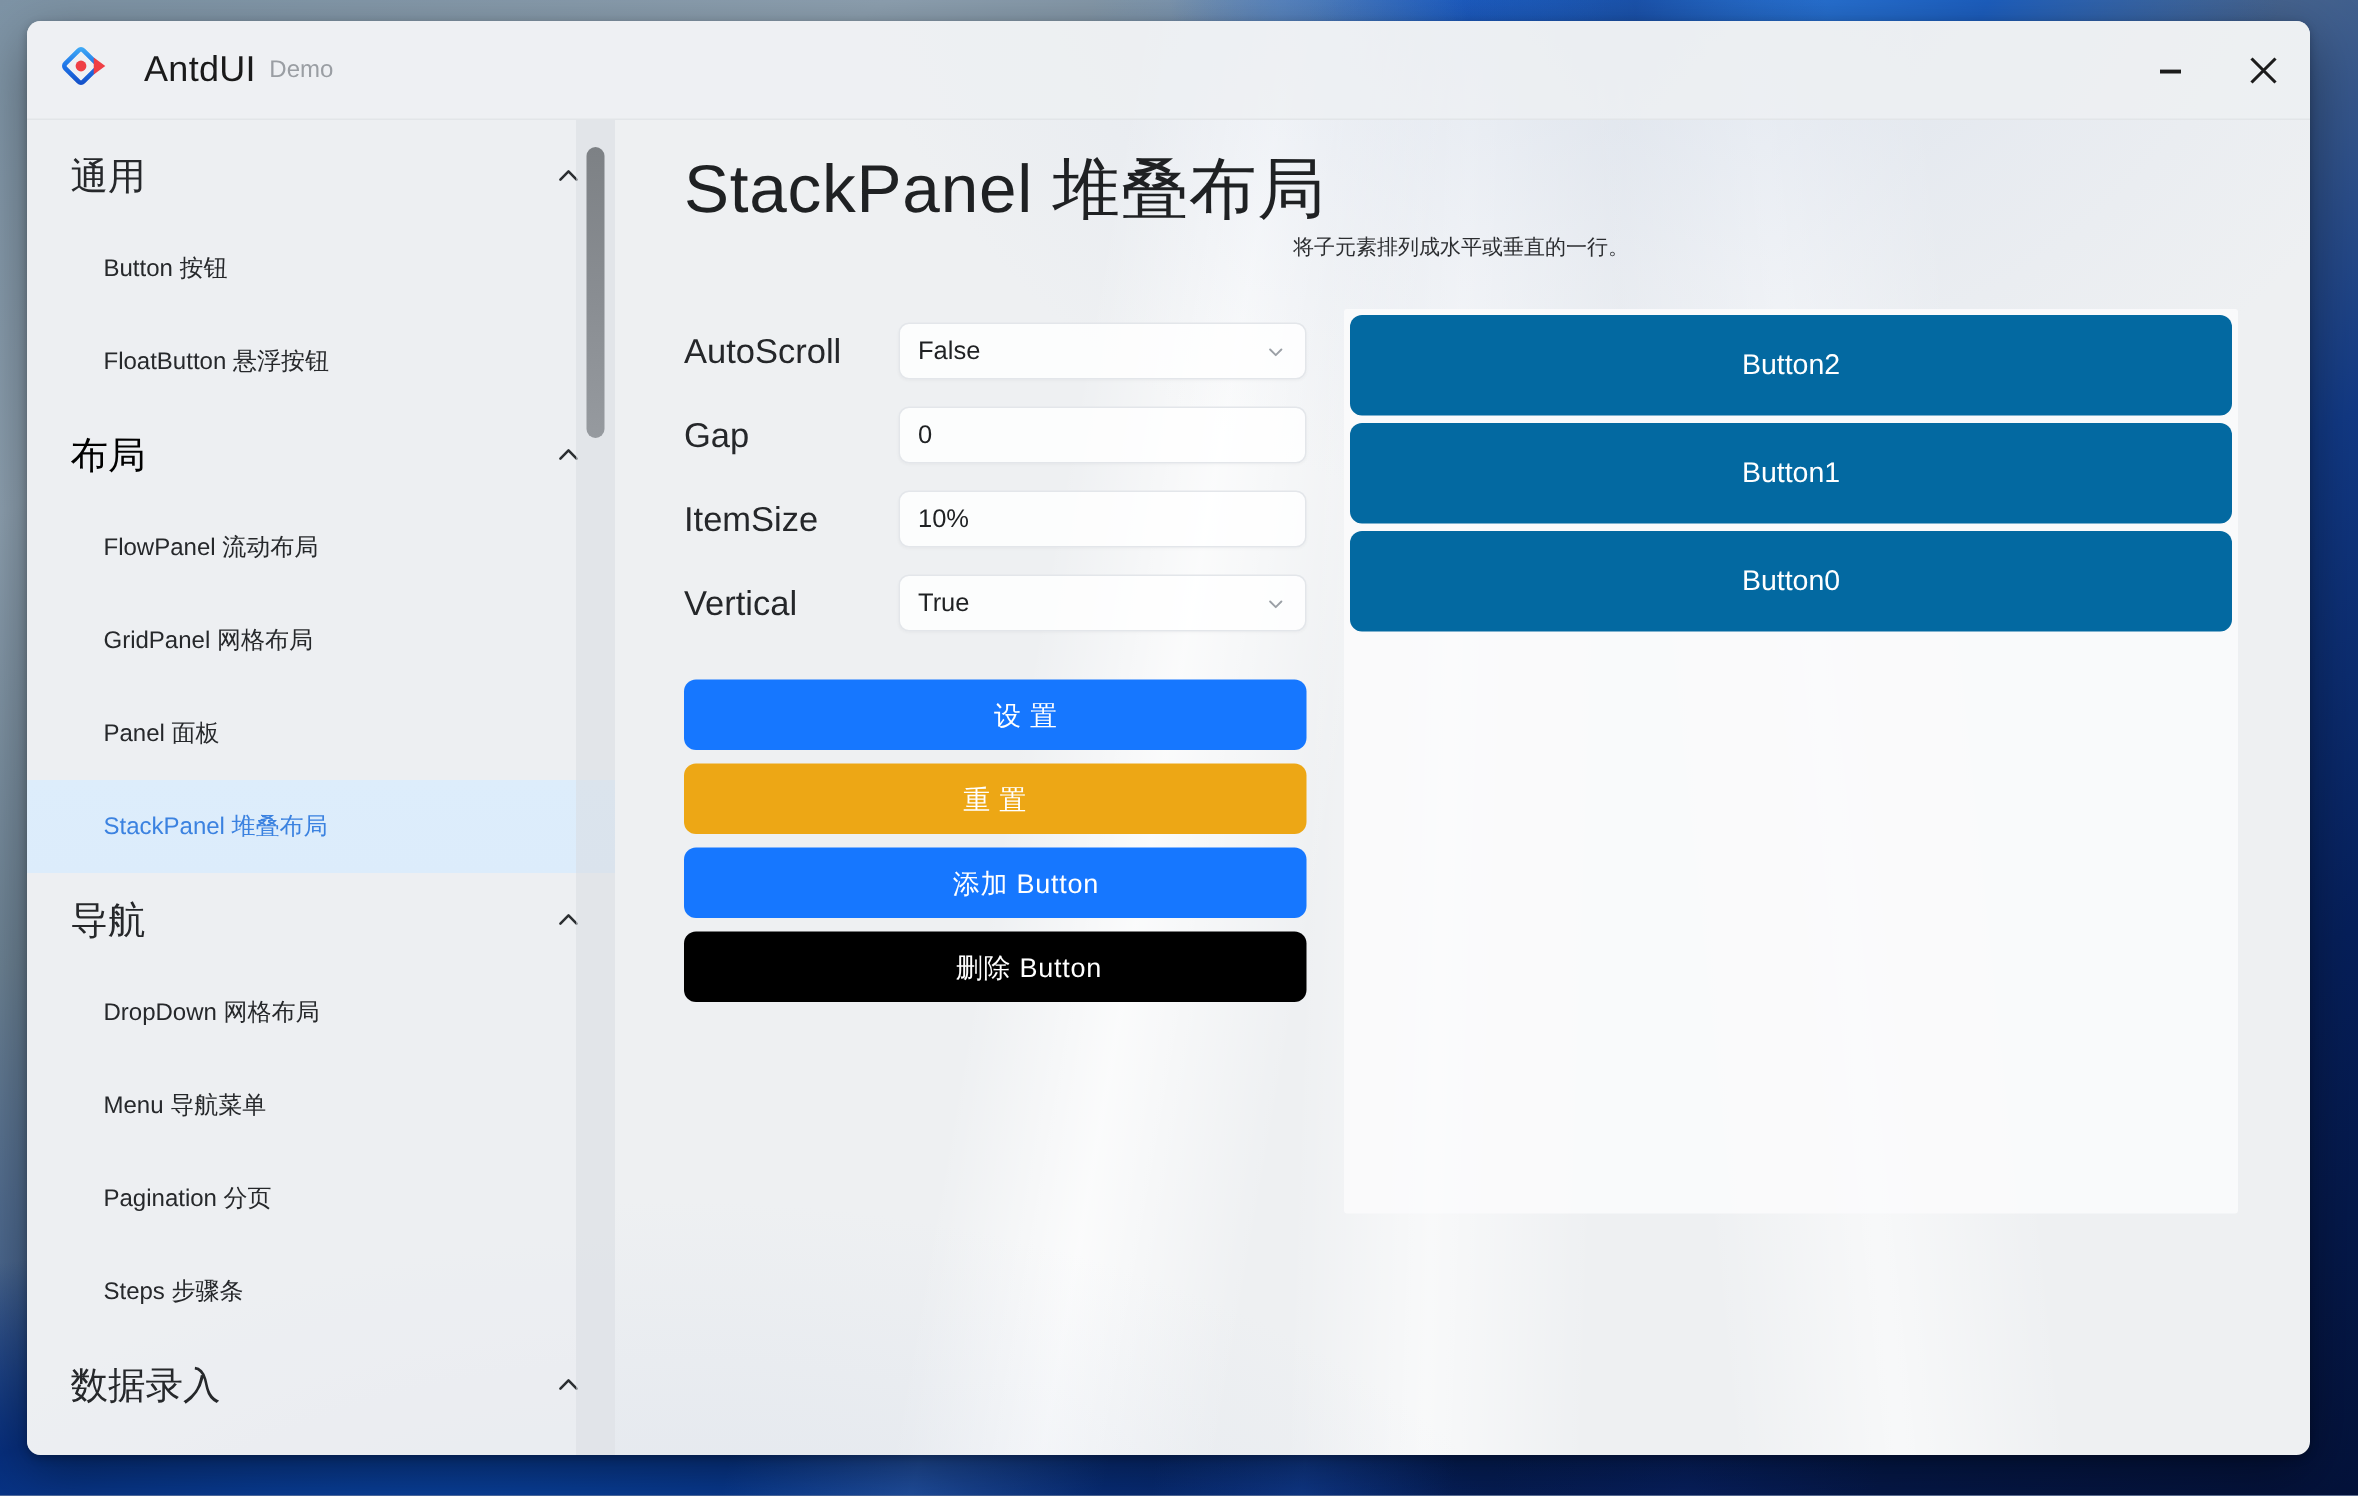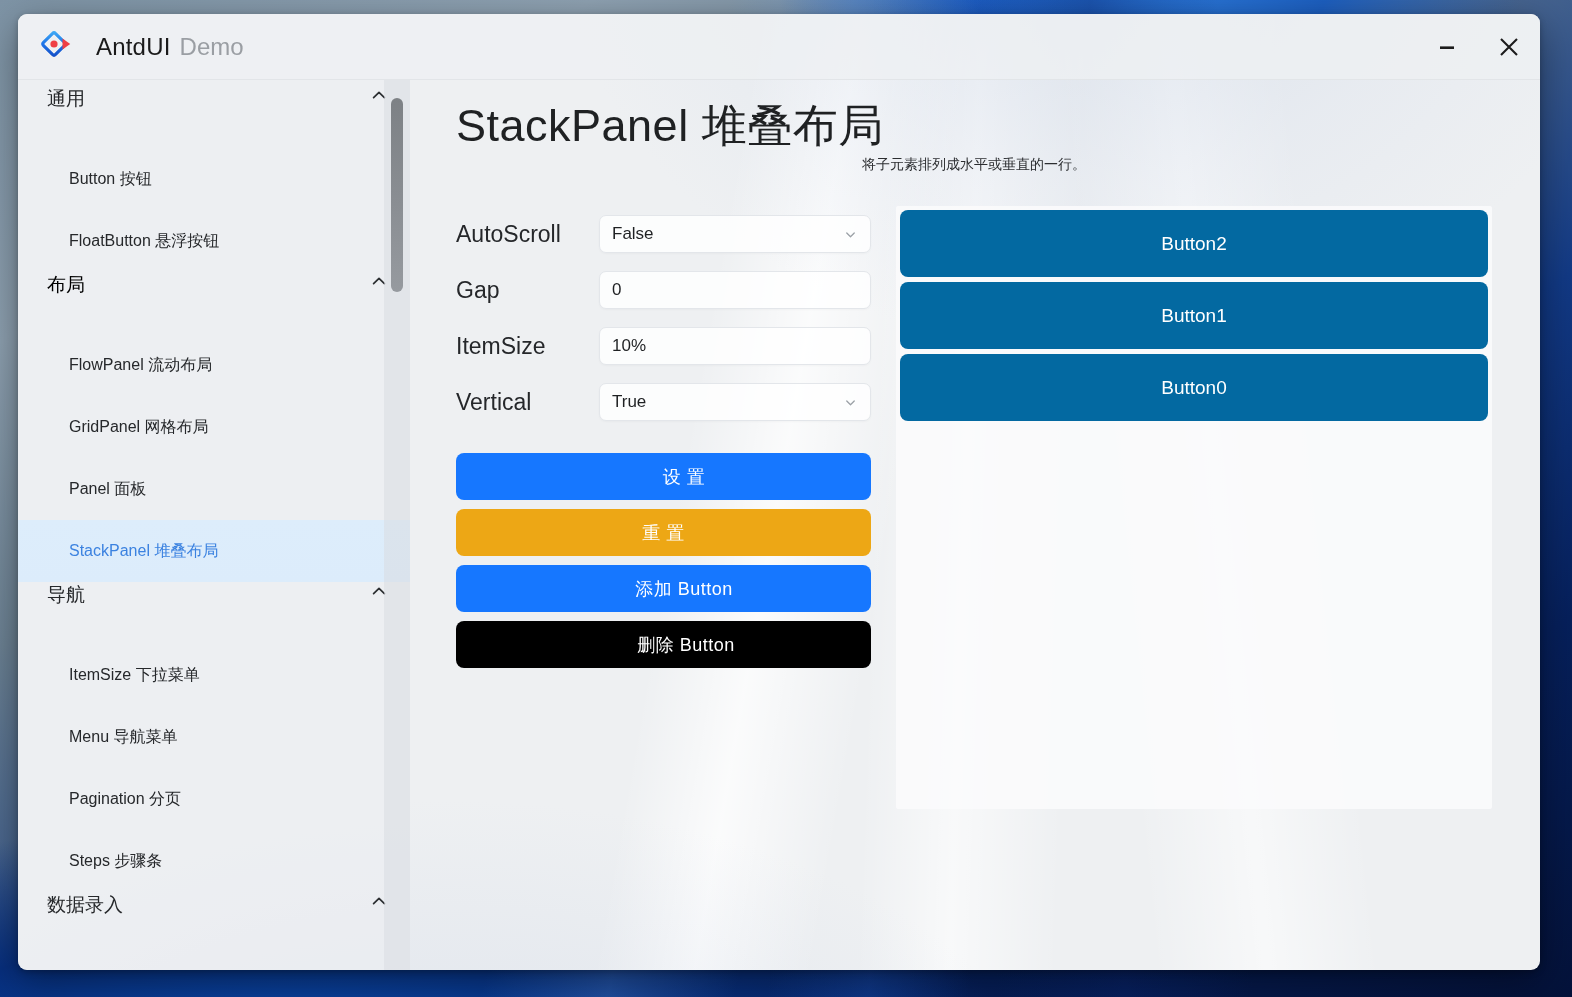--- a/index.html
+++ b/index.html
@@ -50,43 +50,43 @@
   #titlebar{
     position:relative; z-index:2;
     height:66px; flex:0 0 66px;
     display:flex; align-items:center;
     padding:0 0 0 22px;
     border-bottom:1px solid #e2e5e8;
     background:rgba(238,240,242,.80);
   }
   #logo{ width:34px; height:34px; flex:0 0 34px; position:relative; }
   .app-title{ margin-left:22px; font-size:24px; color:#1a1a1a; letter-spacing:.2px; }
-  .app-sub{ margin-left:9px; font-size:24px; color:#9a9ea3; }
+  .app-sub{ margin-left:9px; font-size:16px; color:#9a9ea3; }
   #winbtns{ margin-left:auto; display:flex; height:100%; }
   .winbtn{
     width:62px; height:100%;
     display:flex; align-items:center; justify-content:center;
     color:#1c1c1c;
   }
   .winbtn svg{ display:block; }
 
   
   #body{ position:relative; z-index:2; flex:1; display:flex; min-height:0; }
 
   
   #sidebar{
     width:392px; flex:0 0 392px;
     position:relative;
     background:rgba(237,239,242,.55);
     overflow:hidden;
   }
   .nav{ padding:6px 0 0 0; }
   .nav-group{
-    height:62px; display:flex; 
-    padding:0 22px 0 29px; font-size:19px; color:#26282b;
+    height:62px; display:flex; align-items:center;
+    padding:0 22px 0 29px; font-size:25px; color:#26282b;
   }
   .nav-group.active{ color:#000000;gap:46px; }
   .nav-group .chev{ margin-left:auto; width:18px; height:18px; color:#2b2e31; }
   .nav-item{
     height:62px; display:flex; align-items:center;
     padding-left:51px; font-size:16px; color:#26282b;
   }
   .nav-item.selected{
     background:linear-gradient(180deg,#ddedfb 0%, #dcecfb 100%);
     color:#3b82e0;
@@ -231,21 +231,21 @@
           </div>
           <div class="nav-group">
             <span>导航</span>
             <span style="margin-left:auto;display:flex;">
               <svg class="chev" viewBox="0 0 20 20" aria-hidden="true">
                 <path d="M4 13 L10 7 L16 13" fill="none" stroke="currentColor" stroke-width="1.9" stroke-linecap="round" stroke-linejoin="round"></path>
               </svg>
             </span>
           </div>
           <div class="nav-item">
-            <span>ItemSize 下拉菜单</span>
+            <span>DropDown 网格布局</span>
           </div>
           <div class="nav-item">
             <span>Menu 导航菜单</span>
           </div>
           <div class="nav-item">
             <span>Pagination 分页</span>
           </div>
           <div class="nav-item">
             <span>Steps 步骤条</span>
           </div>

